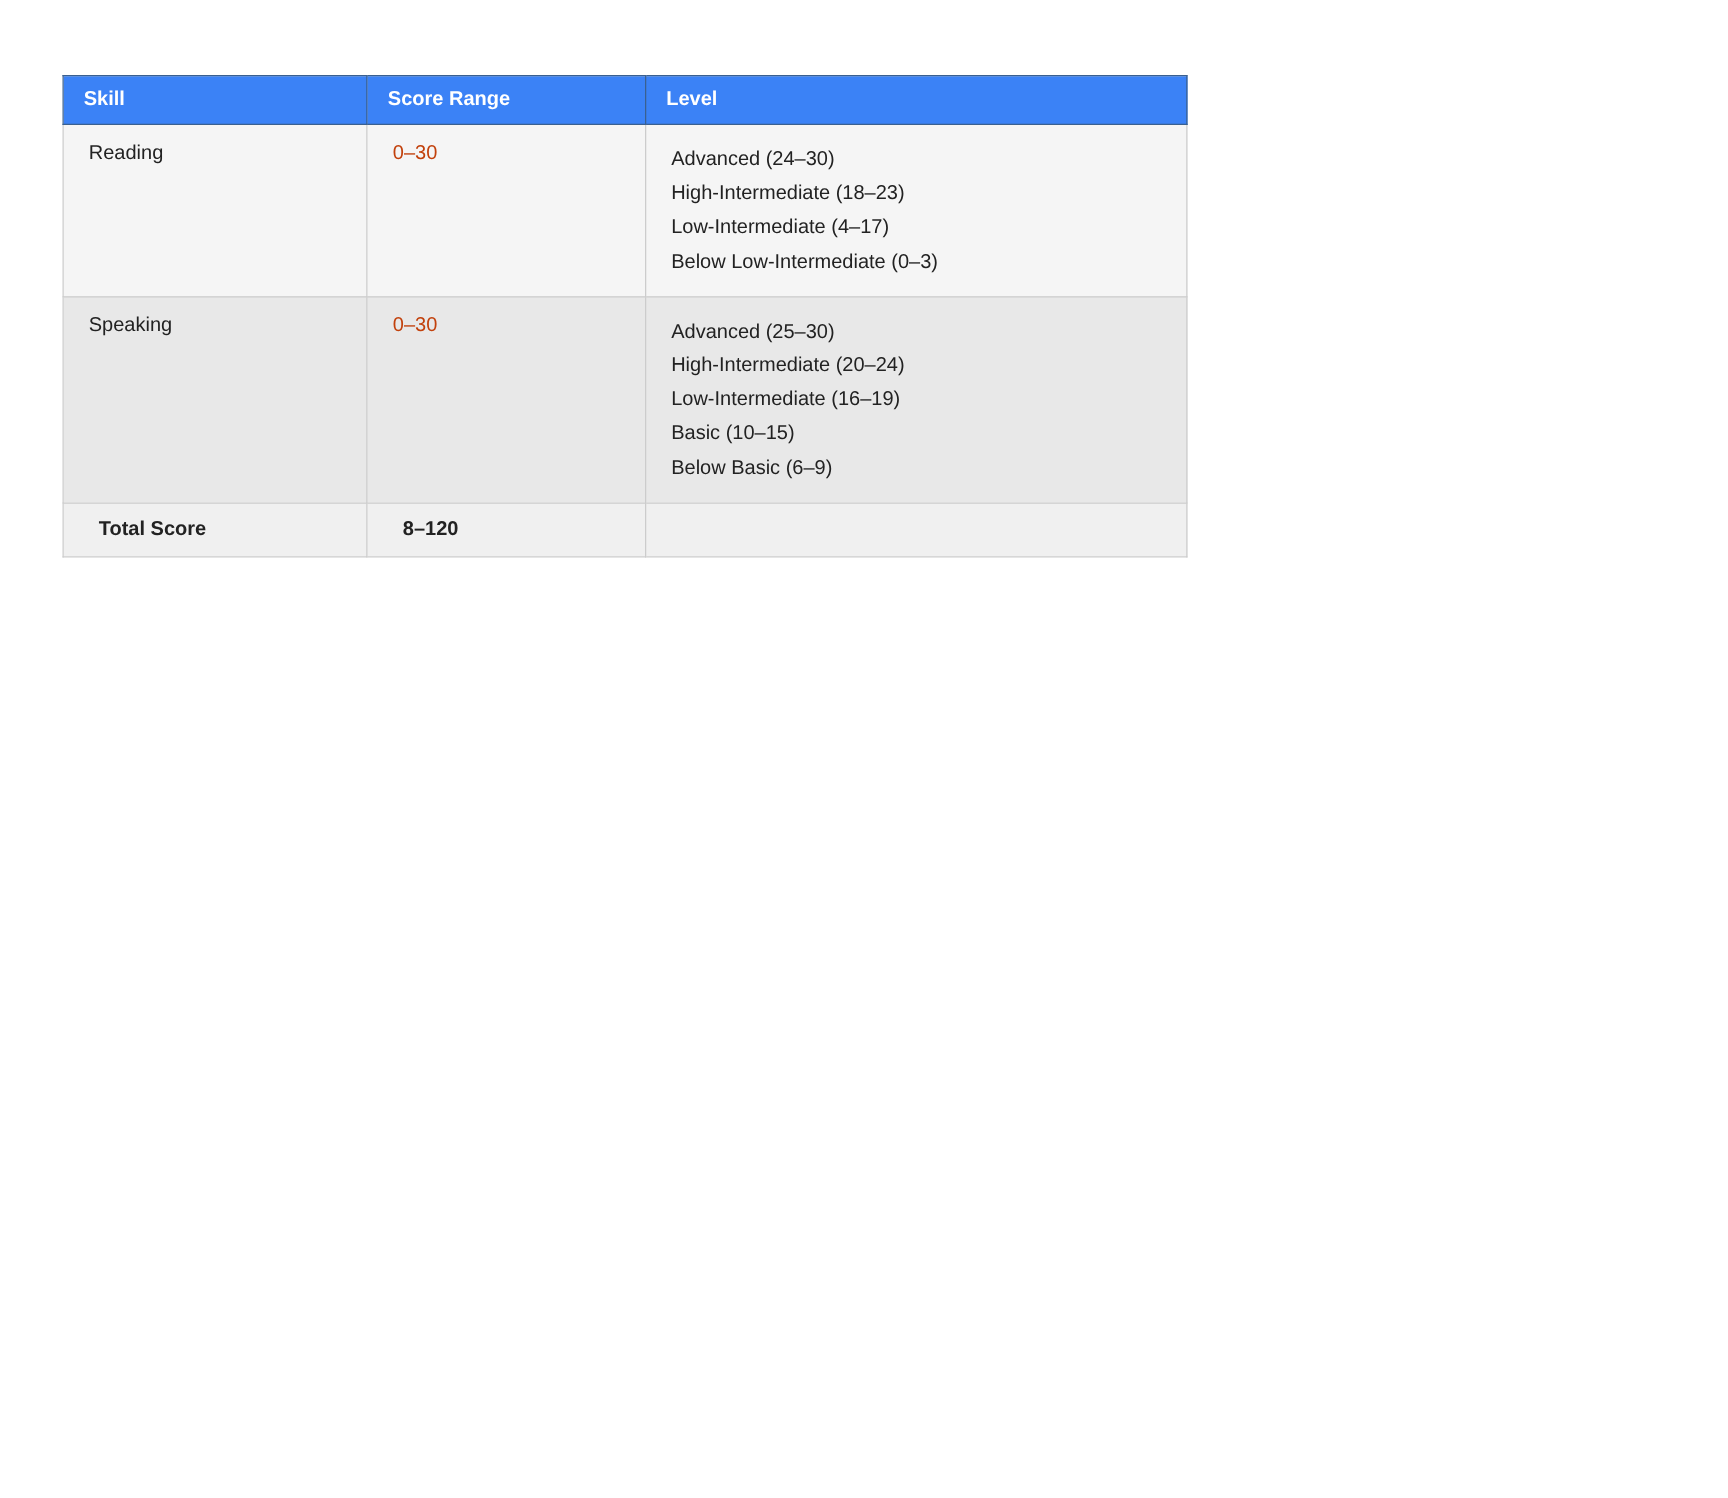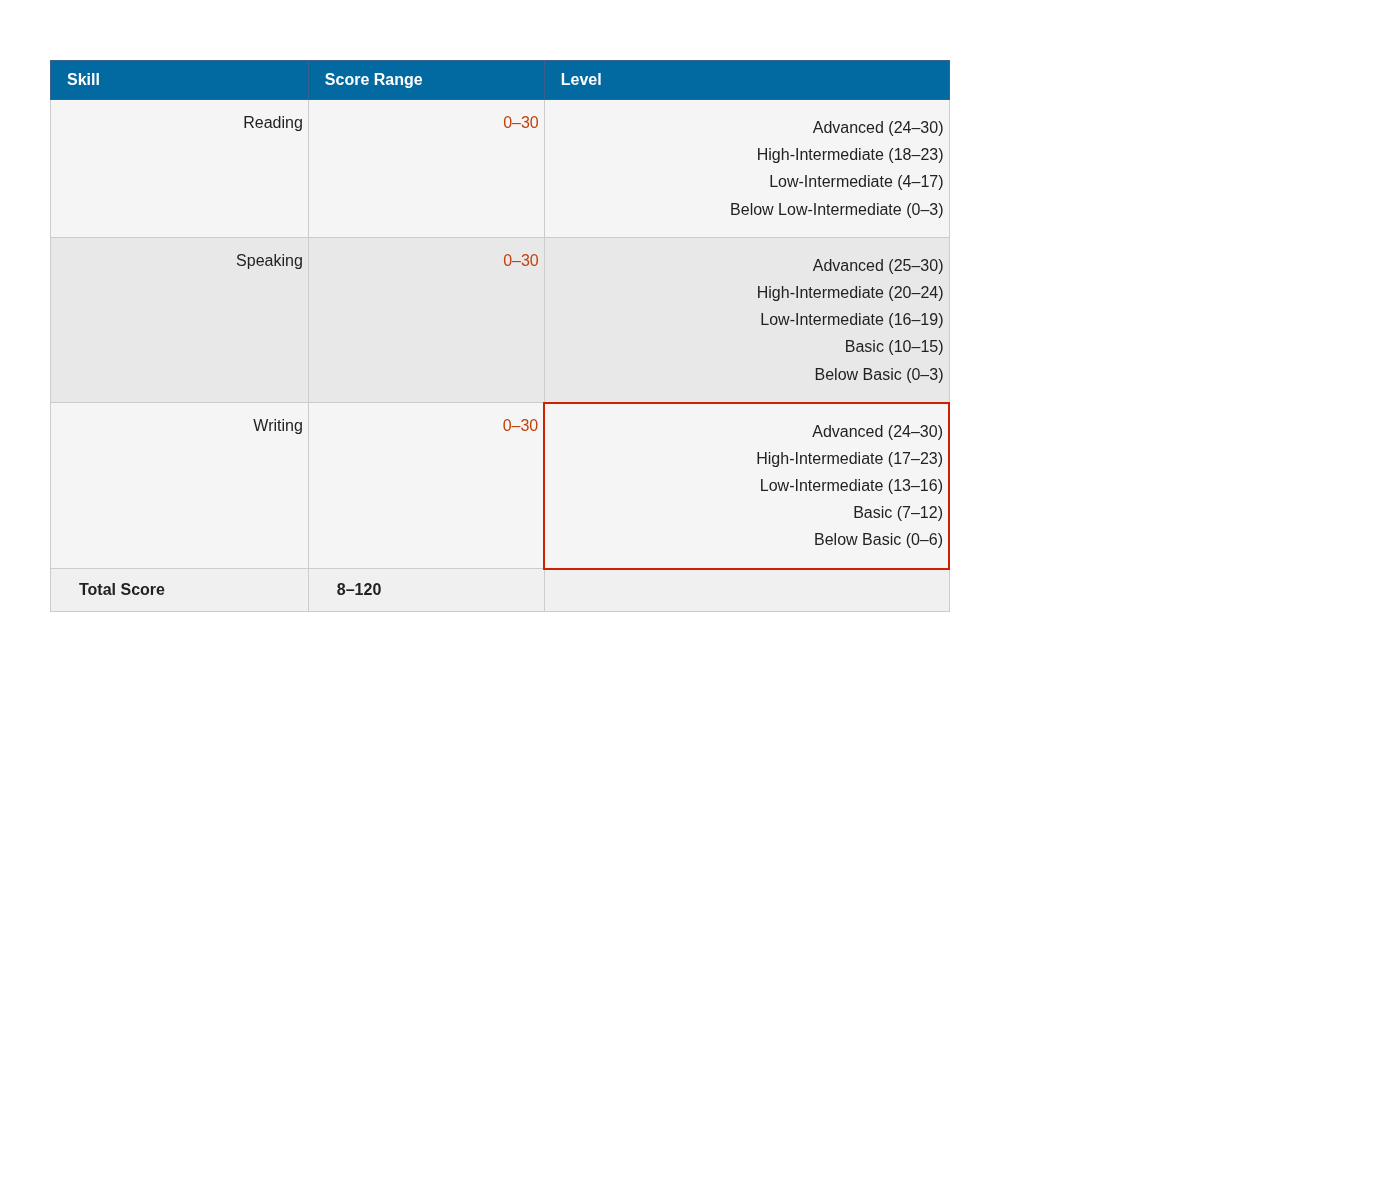--- a/index.html
+++ b/index.html
@@ -33,34 +33,33 @@
     }
 
     table {
       border-collapse: collapse;
       width: 100%;
       max-width: 900px;
       font-size: 16px;
     }
 
     thead tr th {
-      background-color: #0369a1;
+      background-color: #3b82f6;
       color: #ffffff;
       text-align: left;
       padding: 10px 16px;
       font-weight: bold;
       font-style: normal;
       border: 1px solid #3a6090;
     }
 
     tbody tr td {
-      padding: 14px 5px;
+      padding: 14px 20px;
       vertical-align: top;
       border: 1px solid #cccccc;
-      text-align: right;
     }
 
     tbody tr:nth-child(odd) {
       background-color: #f5f5f5;
     }
 
     tbody tr:nth-child(even) {
       background-color: #e8e8e8;
     }
 
@@ -125,34 +124,21 @@
       </tr>
       <tr>
         <td class="skill-cell">Speaking</td>
         <td class="score-cell">0–30</td>
         <td>
           <ul class="level-list">
             <li>Advanced (25–30)</li>
             <li>High-Intermediate (20–24)</li>
             <li>Low-Intermediate (16–19)</li>
             <li>Basic (10–15)</li>
-            <li>Below Basic (0–3)</li>
-          </ul>
-        </td>
-      </tr>
-      <tr>
-        <td class="skill-cell">Writing</td>
-        <td class="score-cell">0–30</td>
-        <td class="highlighted-cell">
-          <ul class="level-list">
-            <li>Advanced (24–30)</li>
-            <li>High-Intermediate (17–23)</li>
-            <li>Low-Intermediate (13–16)</li>
-            <li>Basic (7–12)</li>
-            <li>Below Basic (0–6)</li>
+            <li>Below Basic (6–9)</li>
           </ul>
         </td>
       </tr>
     </tbody>
   <tfoot>
     <tr>
       <td>Total Score</td>
       <td>8–120</td>
       <td></td>
     </tr>

